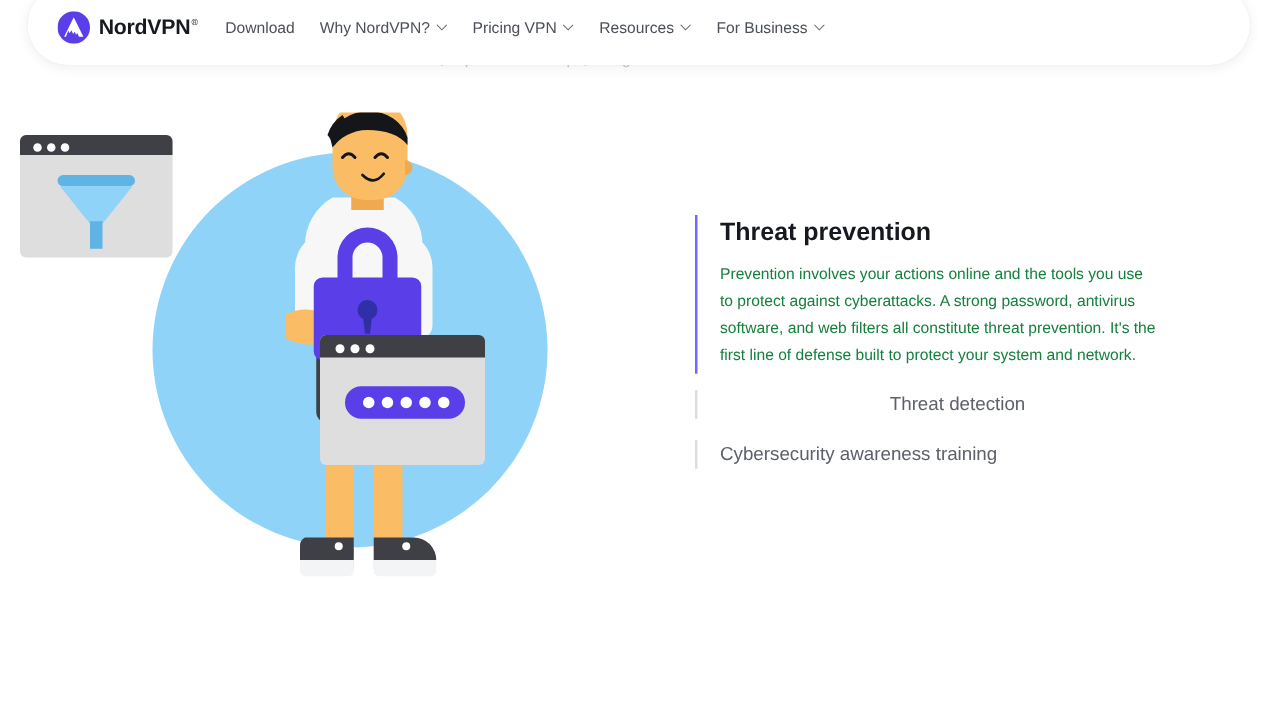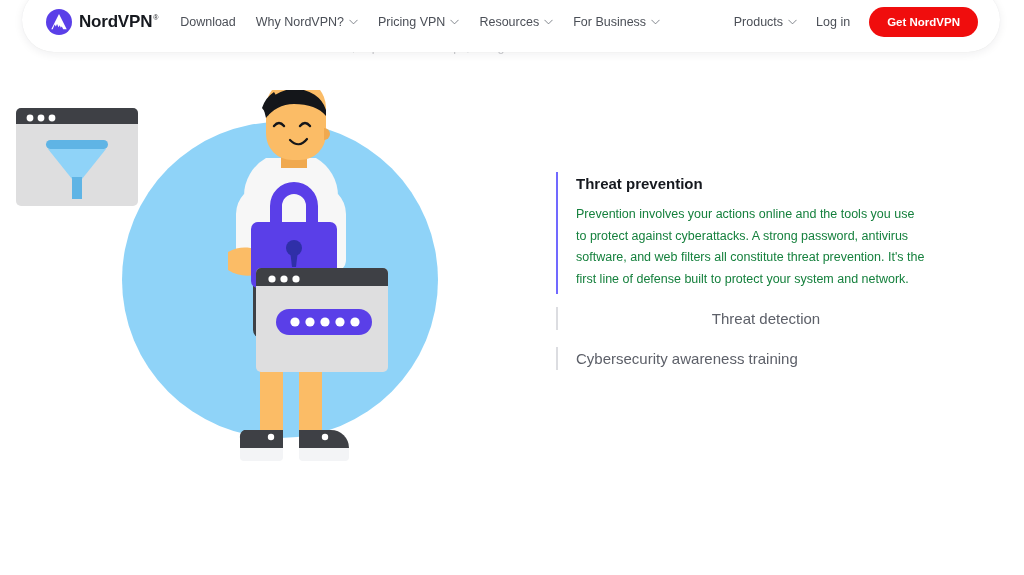--- a/index.html
+++ b/index.html
@@ -131,21 +131,21 @@
   .acc-item.active { border-left-color: #7169ff; }
   .acc-head {
     font-size: 15px;
     color: #5d6069;
     line-height: 1;
     padding: 4px 0 4px 0;
   }
   .acc-item.active .acc-head {
     color: #16191f;
     font-weight: bold;
-    font-size: 15px;
+    font-size: 20px;
   }
   .acc-body {
     font-size: 12.5px;
     line-height: 1.72;
     color: #15803d;
     margin-top: 9px;
     padding-bottom: 4px;
     max-width: 352px;
   }
   .acc-item + .acc-item { margin-top: 17px; }
@@ -197,35 +197,20 @@
 
       <div class="nav-link">
         <span>For Business</span>
         <svg class="chev" viewBox="0 0 12 8">
           <path d="M1 1.5 L6 6.5 L11 1.5" fill="none" stroke="#6a6e77" stroke-width="1.1" stroke-linecap="round"></path>
         </svg>
       </div>
 
     </div>
 
-    <div class="nav-right">
-
-      <div class="nav-link">
-        <span>Products</span>
-        <svg class="chev" viewBox="0 0 12 8">
-          <path d="M1 1.5 L6 6.5 L11 1.5" fill="none" stroke="#6a6e77" stroke-width="1.1" stroke-linecap="round"></path>
-        </svg>
-      </div>
-
-      <div class="nav-link">
-        <span>Log in</span>
-      </div>
-
-      <button class="cta">Get NordVPN</button>
-    </div>
 
   </div>
 </nav>
 
 <div class="section">
 
   <div class="illustration-wrap">
     <svg class="illustration" width="520" height="400" viewBox="0 0 520 400">
 
       <circle cx="272" cy="190" r="158" fill="#8fd3f8"></circle>

